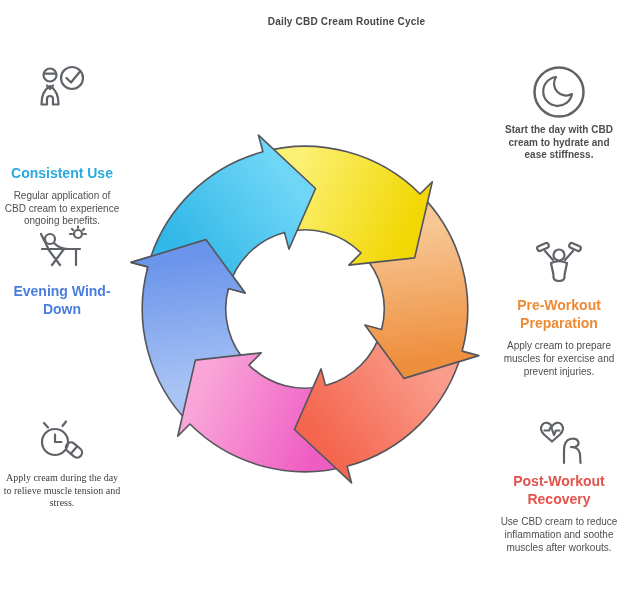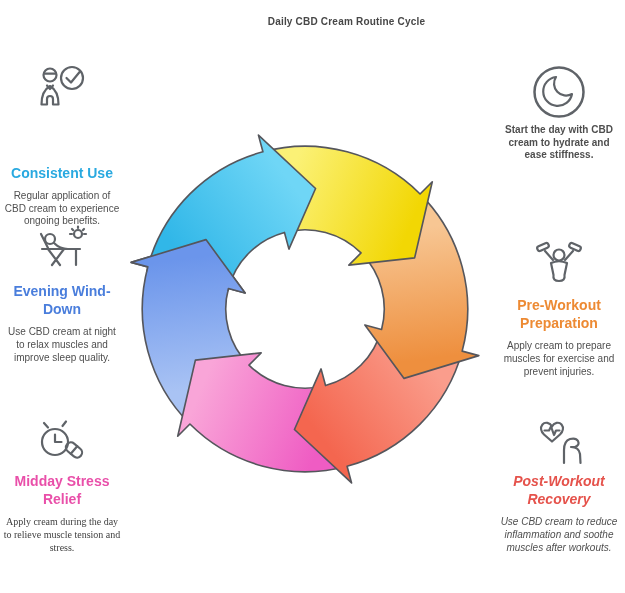--- a/index.html
+++ b/index.html
@@ -98,36 +98,34 @@
         <circle cx="44" cy="9" r="4"></circle>
         <path d="M44 1.5 L44 3 M50 4 L48.8 5.2 M52 9 L50 9 M38 4 L39.2 5.2 M36 9 L38 9"></path>
         <circle cx="16" cy="14" r="5"></circle>
         <path d="M7 9 L14 23"></path>
         <path d="M20 18 Q26 24 34 24"></path>
         <path d="M8 24 L46 24"></path>
         <path d="M14 24 L26 40 M30 24 L18 40 M42 24 L42 40"></path>
       </svg>
     </div>
     <h3 style="color: rgb(74, 126, 220);">Evening Wind-Down</h3>
-    <p style="color: rgb(79, 79, 79);">Use CBD cream at night to relax muscles and improve sleep quality.</p>
   </div>
 
   <div class="item" style="top:412px;">
     <div class="icon" style="color: rgb(95, 99, 104);">
       <svg width="58" height="50" viewBox="0 0 56 50">
         <circle cx="21" cy="27" r="13"></circle>
         <path d="M21 27 L21 19.5 M21 27 L27.5 27"></path>
         <path d="M10 8 L14 12.5 M32 6.5 L28.5 11"></path>
         <g transform="rotate(40 40 35)">
           <rect x="31" y="30" width="18" height="10" rx="5"></rect>
           <path d="M40 30 L40 40"></path>
         </g>
       </svg>
     </div>
-    <h3 style="color: rgb(233, 79, 169);">Midday Stress Relief</h3>
     <p style="color: #404040; font-family: Liberation Serif, serif;">Apply cream during the day to relieve muscle tension and stress.</p>
   </div>
 
 </div>
 
 <div class="col-right">
 
   <div class="item" style="top:64px;">
     <div class="icon" style="color: rgb(95, 99, 104);">
       <svg width="56" height="56" viewBox="0 0 56 56">
@@ -149,21 +147,21 @@
           </g>
         <path d="M13 12 L21 21 M41 12 L33 21"></path>
         <circle cx="27" cy="16" r="5.5"></circle>
         <path d="M19 24 Q27 20.5 35 24 L32.5 36 Q33.5 42 27 42 Q20.5 42 21.5 36 Z"></path>
       </svg>
     </div>
     <h3 style="color: rgb(237, 138, 51);">Pre-Workout Preparation</h3>
     <p style="color: rgb(79, 79, 79);">Apply cream to prepare muscles for exercise and prevent injuries.</p>
   </div>
 
-  <div class="item" style="top:412px;font-style:italic;">
+  <div class="item" style="top:412px;">
     <div class="icon" style="color: rgb(95, 99, 104);">
       <svg width="58" height="52" viewBox="0 0 56 52">
         <path d="M21 12.5 C19 8.5 14 7.5 11.5 10.5 C9 13.5 10 17.5 13 20.5 L21 27.5 L29 20.5 C32 17.5 33 13.5 30.5 10.5 C28 7.5 23 8.5 21 12.5 Z"></path>
         <path d="M13.5 16.5 L18 16.5 L20 12.5 L23 21 L25 16.5 L28.5 16.5"></path>
         <path d="M33 49 L33 36 Q33 27 39 25 Q45 23.5 47 27 Q49 31 44 33 L40 33 Q48 33 49 40 L49.5 49"></path>
       </svg>
     </div>
     <h3 style="color: rgb(229, 82, 75);">Post-Workout Recovery</h3>
     <p style="color: rgb(79, 79, 79);">Use CBD cream to reduce inflammation and soothe muscles after workouts.</p>
   </div>

